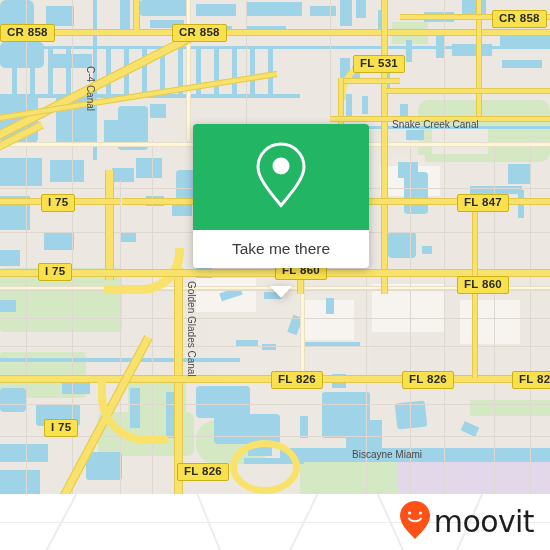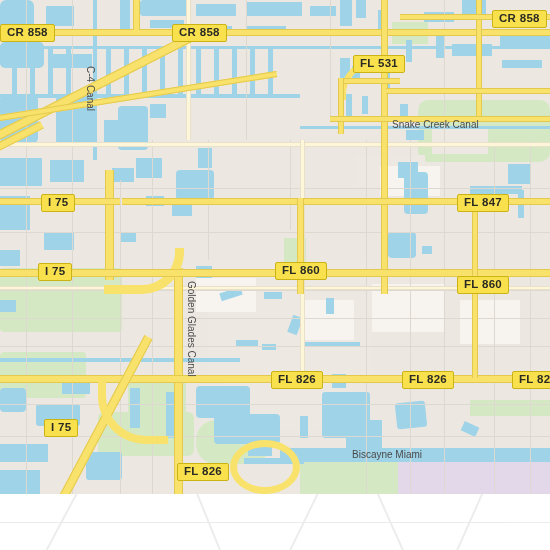--- a/index.html
+++ b/index.html
@@ -344,28 +344,53 @@
         </div>
       <div id="wlabels">
           <div class="wlabel vert" style="left: 96px; top: 66px; transform: rotate(90deg);">C-4 Canal</div>
           <div class="wlabel" style="left: 392px; top: 119px;">Snake Creek Canal</div>
           <div class="wlabel vert" style="left: 197px; top: 281px; transform: rotate(90deg);">Golden Glades Canal</div>
           <div class="wlabel" style="left: 352px; top: 449px;">Biscayne Miami</div>
         </div>
     </div>
 
 
+    <div class="callout">
+      <div class="callout-green">
+        <span>
+          <svg width="58" height="72" viewBox="0 0 58 72" aria-hidden="true">
+            <path d="M29 5 C16.3 5 6 15.3 6 28 C6 40 20 55.5 29 66.5 C38 55.5 52 40 52 28 C52 15.3 41.7 5 29 5 Z" fill="none" stroke="#ffffff" stroke-width="3"></path>
+            <circle cx="29" cy="27" r="8.5" fill="#ffffff"></circle>
+          </svg>
+        </span>
+      </div>
+      <div class="callout-white">
+        <span>Take me there</span>
+      </div>
+      <div class="callout-tail"></div>
+    </div>
   </div>
 
   <div class="footer">
     <div class="footer-bg">
 
       <div style="left:60px;top:-26px;width:2px;height:110px;transform:rotate(28deg);"></div>
       <div style="left:210px;top:-26px;width:2px;height:120px;transform:rotate(-22deg);"></div>
       <div style="left:300px;top:-26px;width:2px;height:120px;transform:rotate(26deg);"></div>
       <div style="left:392px;top:-26px;width:2px;height:120px;transform:rotate(-24deg);"></div>
       <div style="left:466px;top:-26px;width:2px;height:120px;transform:rotate(24deg);"></div>
       <div style="left:0;top:28px;width:550px;height:1px;"></div>
     </div>
 
 
+    <div class="brand">
+      <span>
+        <svg width="30" height="38" viewBox="0 0 30 38" aria-hidden="true">
+          <path d="M15 0 C6.7 0 0 6.7 0 15 C0 24 10.5 33 15 38 C19.5 33 30 24 30 15 C30 6.7 23.3 0 15 0 Z" fill="#ff5117"></path>
+          <circle cx="9.6" cy="12" r="1.6" fill="#ffffff"></circle>
+          <circle cx="20.4" cy="12" r="1.6" fill="#ffffff"></circle>
+          <path d="M9 17.5 C11 21 19 21 21 17.5" fill="none" stroke="#ffffff" stroke-width="2" stroke-linecap="round"></path>
+        </svg>
+      </span>
+      <span class="brand-word">moovit</span>
+    </div>
   </div>
 </div>
 
 </body></html>

